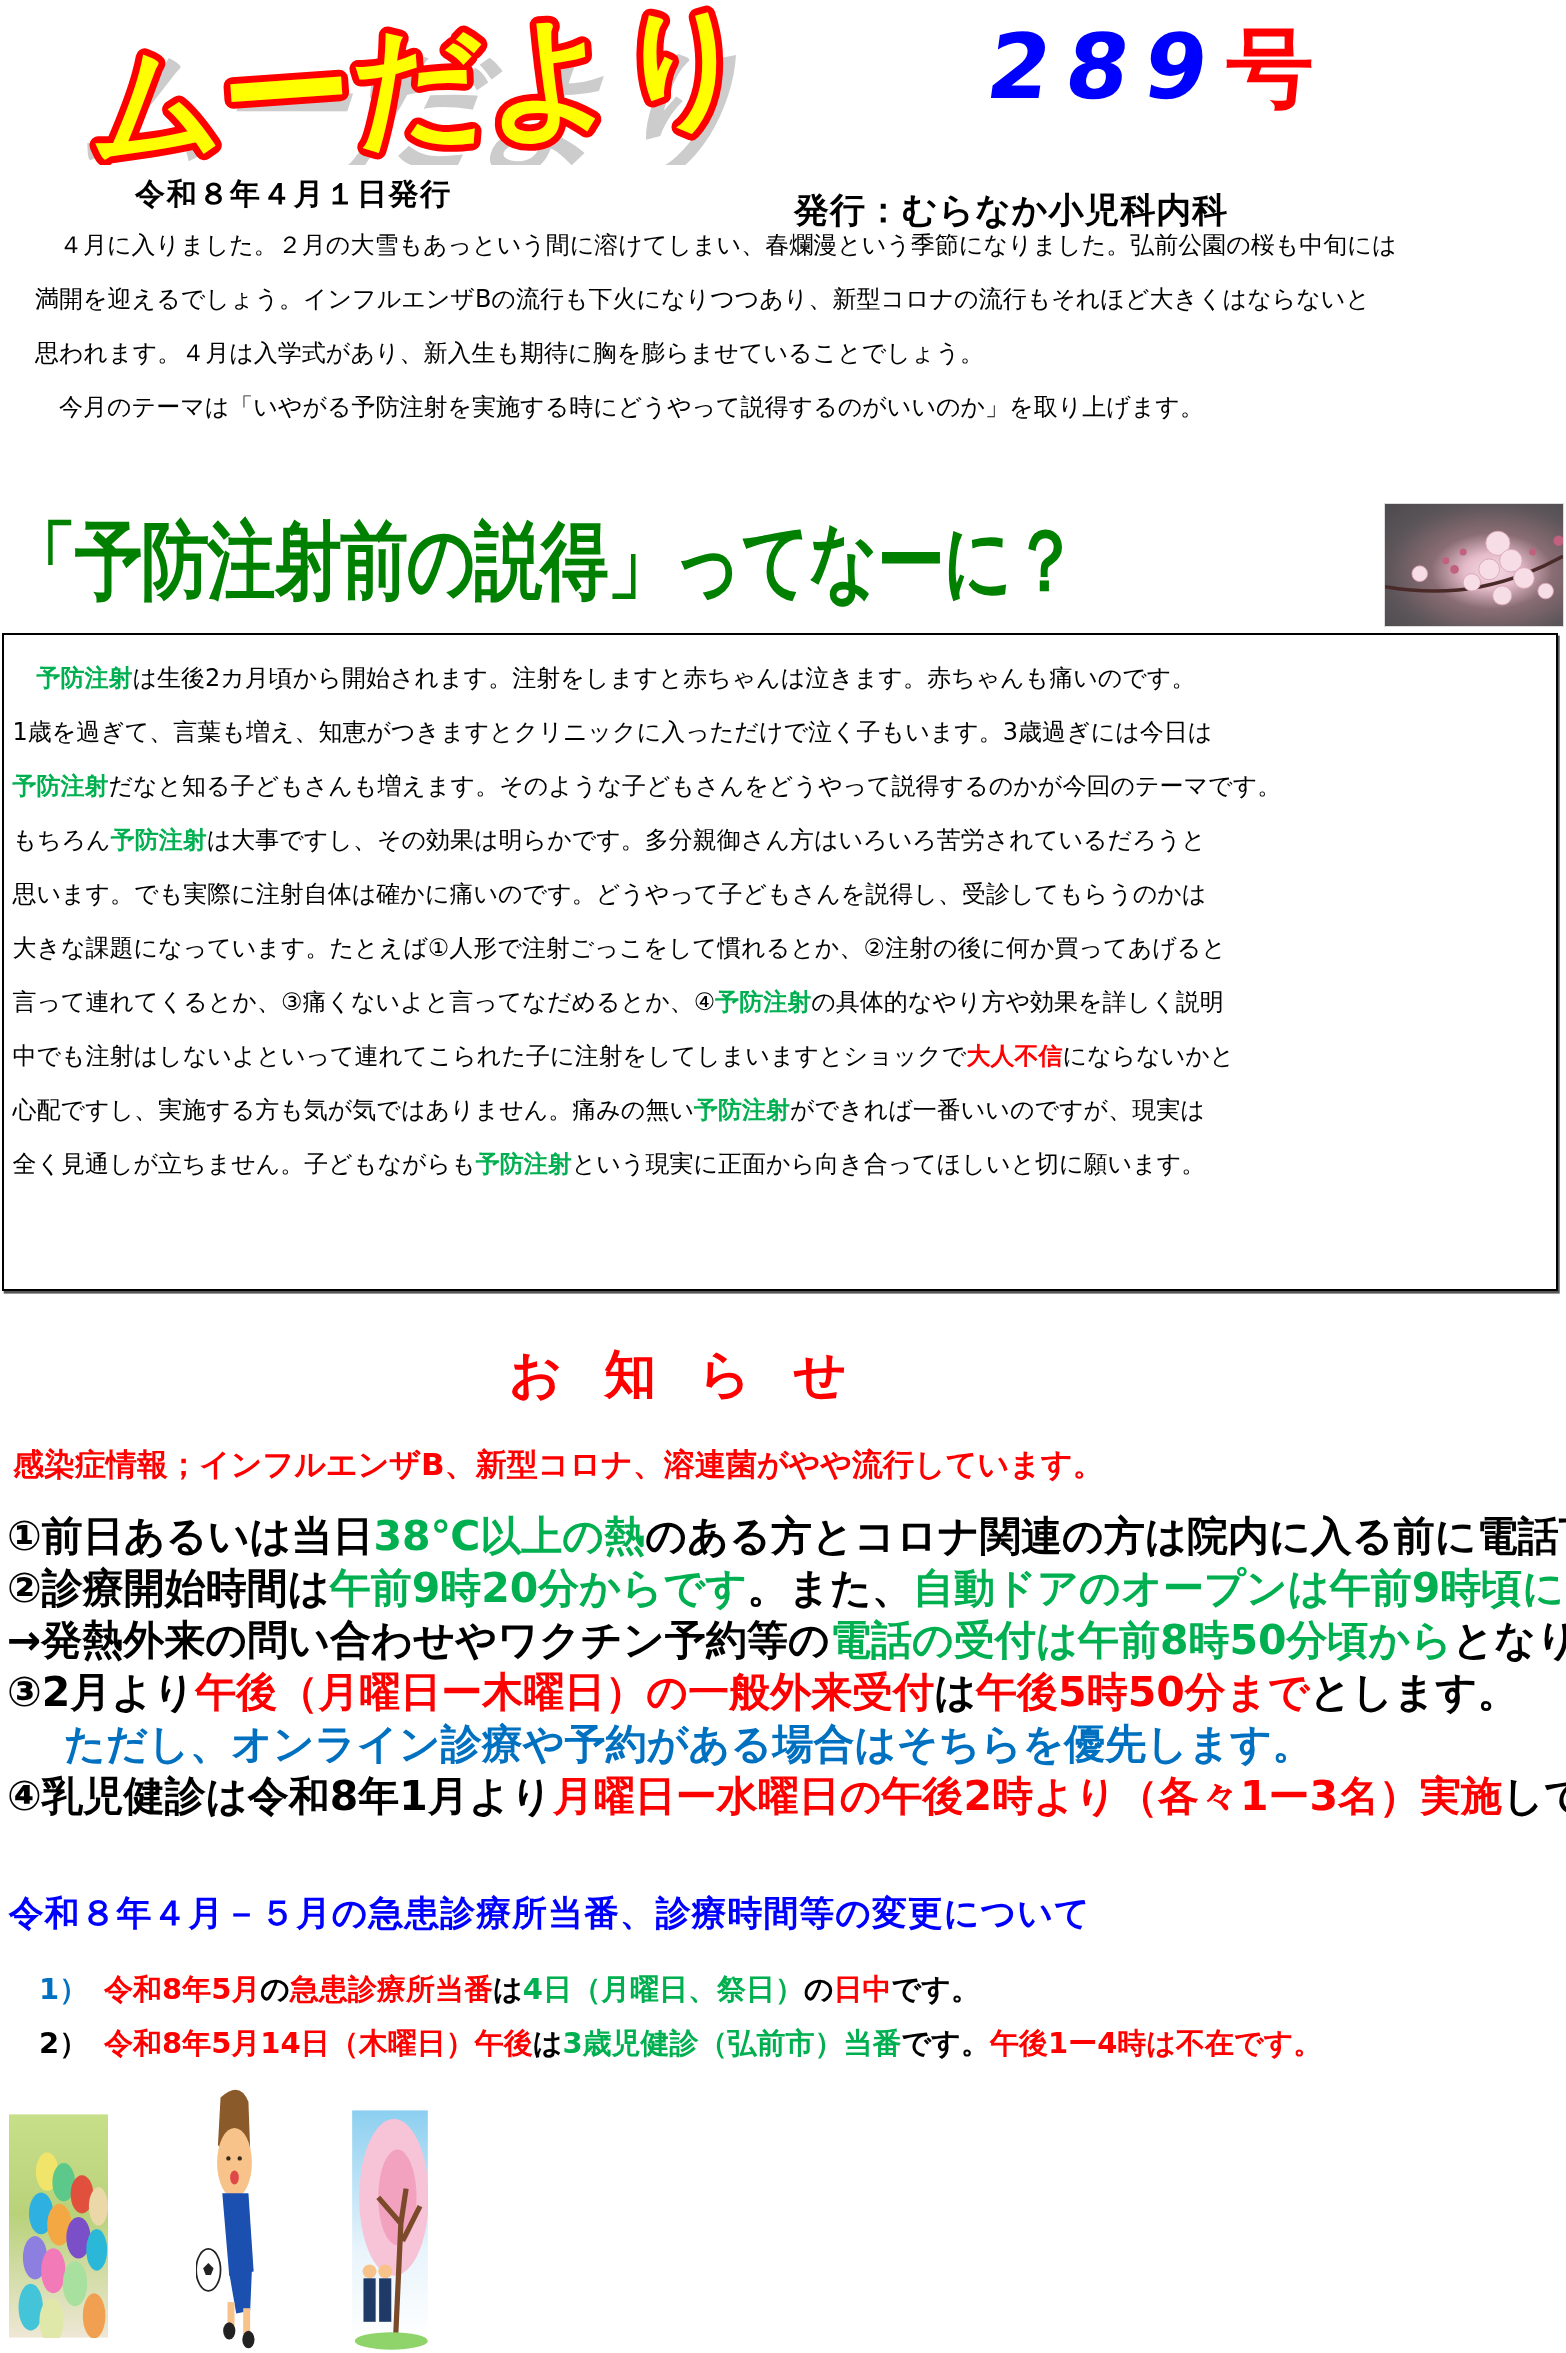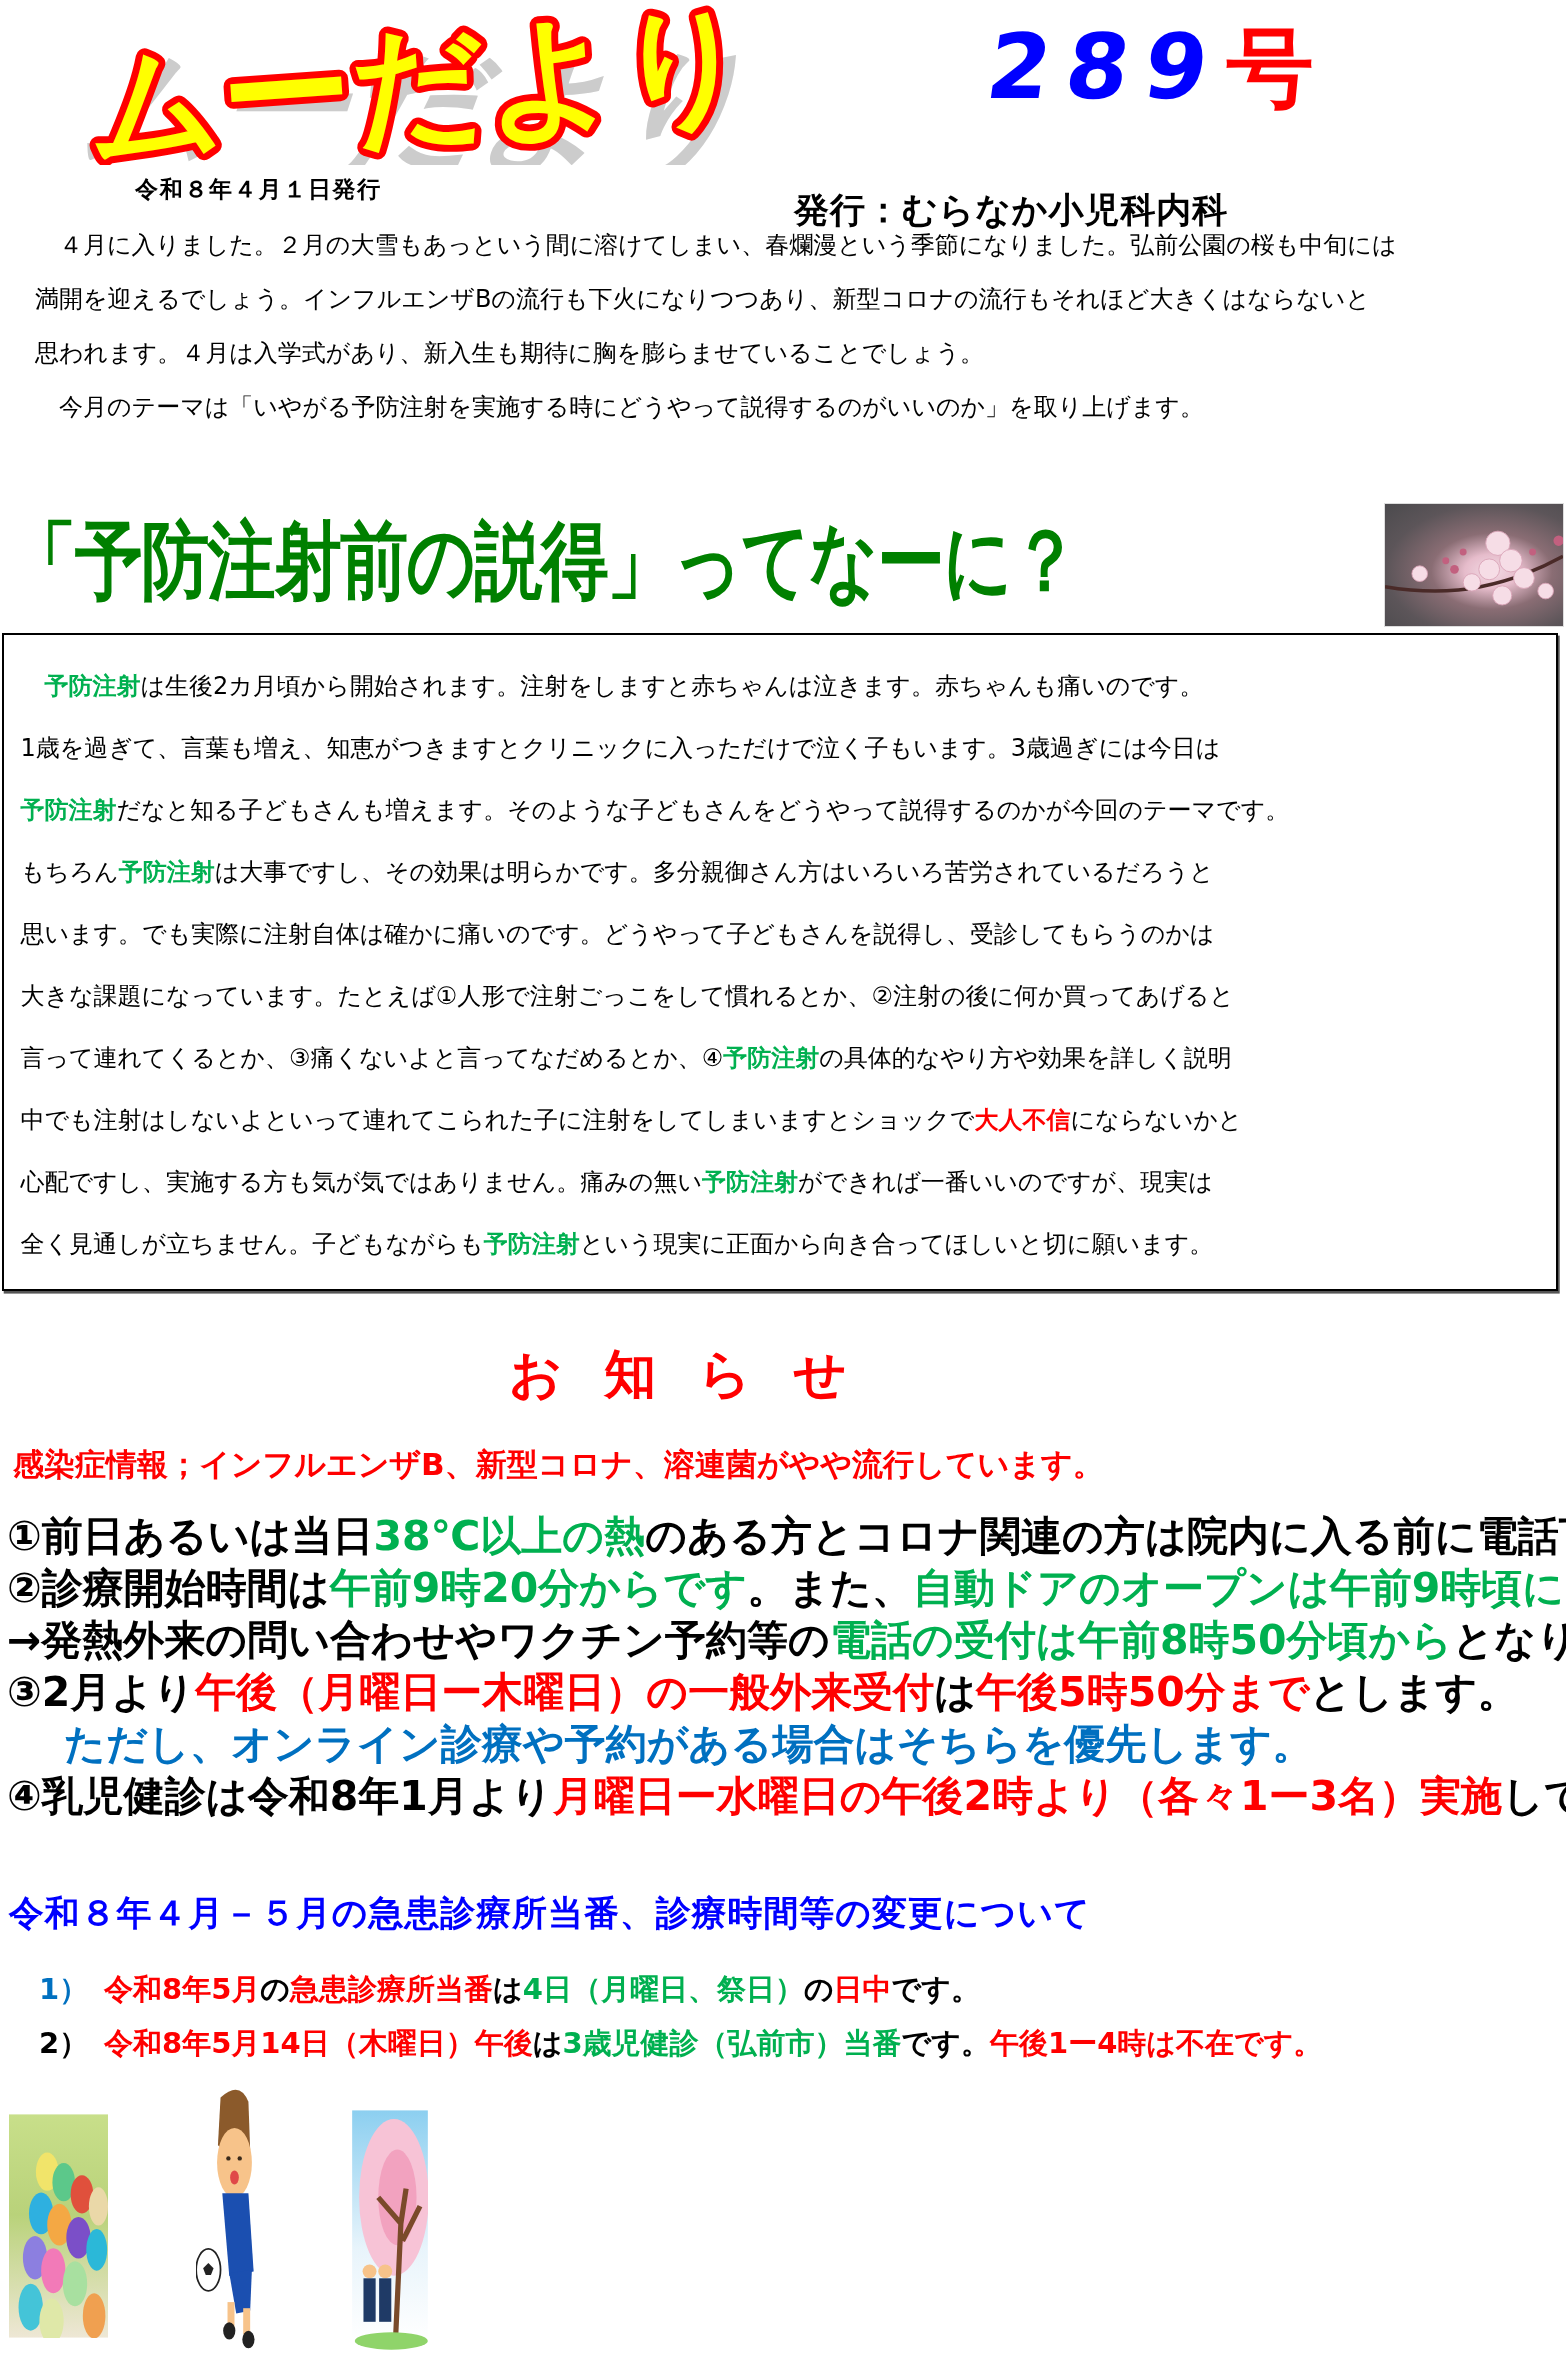--- a/index.html
+++ b/index.html
@@ -7,39 +7,39 @@
          font-family: "DejaVu Sans", "Liberation Sans", sans-serif; color: #000; }
   .abs { position: absolute; }
 
   
   .masthead-title { left: 61px; top: 0px; width: 714px; height: 165px; }
   .masthead-title svg { width: 100%; height: 100%; }
   .issue { left: 988px; top: 15.7px; height: 96px; display: flex; align-items: flex-end; }
   .issue-num { color: #0000ff; font-weight: bold; font-size: 90px; letter-spacing: 15.7px;
                font-family: "DejaVu Sans", sans-serif; transform: skewX(-8deg); line-height: 1; }
   .issue-suffix { color: #ff0000; font-weight: bold; font-size: 87px; line-height: 1; margin-left: 3.5px; }
-  .pubdate { left: 135px; top: 174px; font-size: 23px; font-weight: 900; letter-spacing: 1.7px; }
+  .pubdate { left: 135px; top: 174px; font-size: 30px; font-weight: 900; letter-spacing: 1.7px; }
   .publisher { left: 794px; top: 174px; font-size: 35px; font-weight: 900; letter-spacing: 0.9px; margin-top: 13px; }
 
   
   .intro { left: 35px; top: 218px; width: 1531px; font-size: 24px; line-height: 54px; white-space: nowrap; }
   .intro p { margin: 0; }
 
   
   .feature-heading { left: 8.7px; top: 505px; font-size: 68px; font-weight: 900; color: #008000;
                      letter-spacing: -1.7px; transform: scaleY(1.25); transform-origin: top left; white-space: nowrap; }
   .blossom { left: 1384px; top: 503px; width: 178px; height: 122px; border: 0.9px solid #ddd;
              background: radial-gradient(ellipse at 60% 55%, #f3dbe5 0%, #e6bccb 18%, #8a6d74 40%, #5c5559 70%, #4b4a4d 100%); overflow: hidden; }
 
   
   .article-box { left: 1.7px; top: 633px; width: 1556px; height: 658px; border: 2.6px solid #000;
                  box-shadow: 1.7px 2.6px 0 #555; box-sizing: border-box; }
   .article-text { position: absolute; left: 8.7px; top: 15.7px; width: 1545px; font-size: 24px;
                   line-height: 54px; white-space: nowrap; }
-  .article-text p { margin: 8px; }
+  .article-text p { margin: 0; }
   .g { color: #00b050; font-weight: bold; }
   .r { color: #ff0000; font-weight: bold; }
   .b { color: #0070c0; }
   .k { color: #000; }
 
   
   .notice-heading { left: 509px; top: 1340px; font-size: 52px; font-weight: 900; color: #ff0000;
                     letter-spacing: 42px; white-space: nowrap; }
   .infection { left: 13px; top: 1444px; font-size: 31px; font-weight: bold; color: #ff0000; white-space: nowrap; }
   .notices { left: 7px; top: 1510px; width: 1558px; font-size: 41px; font-weight: bold; line-height: 52px; white-space: nowrap; }

